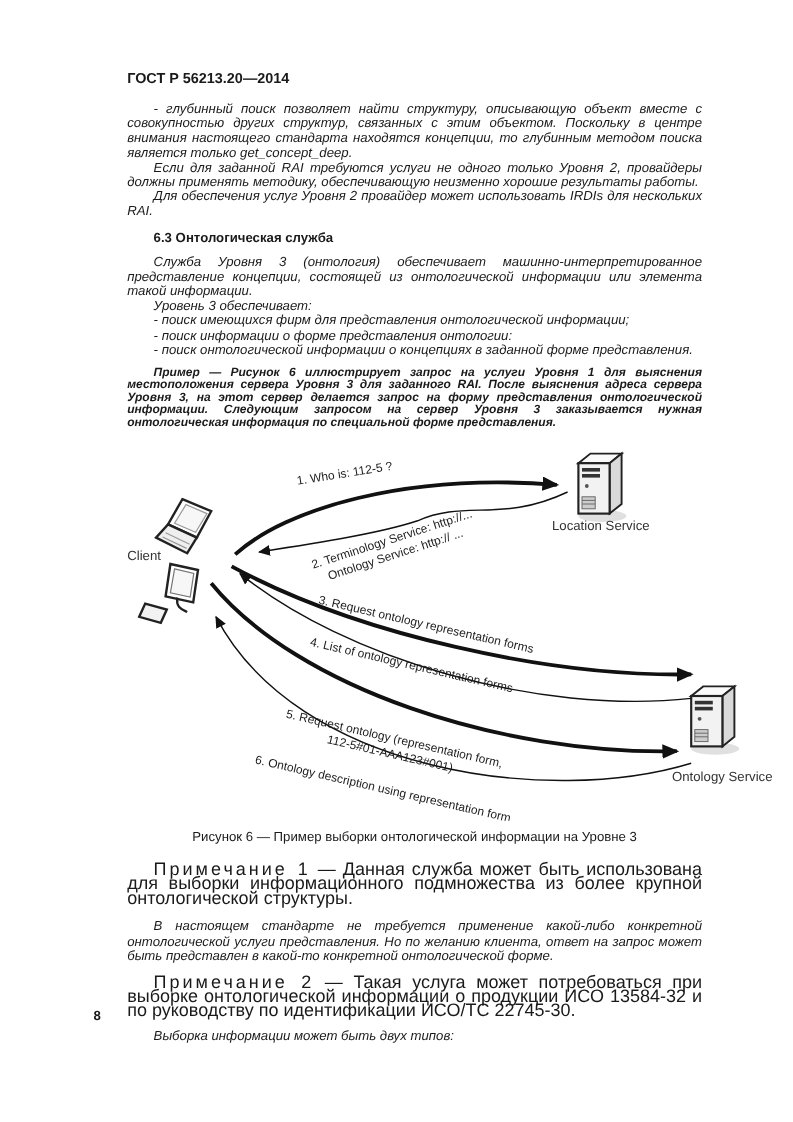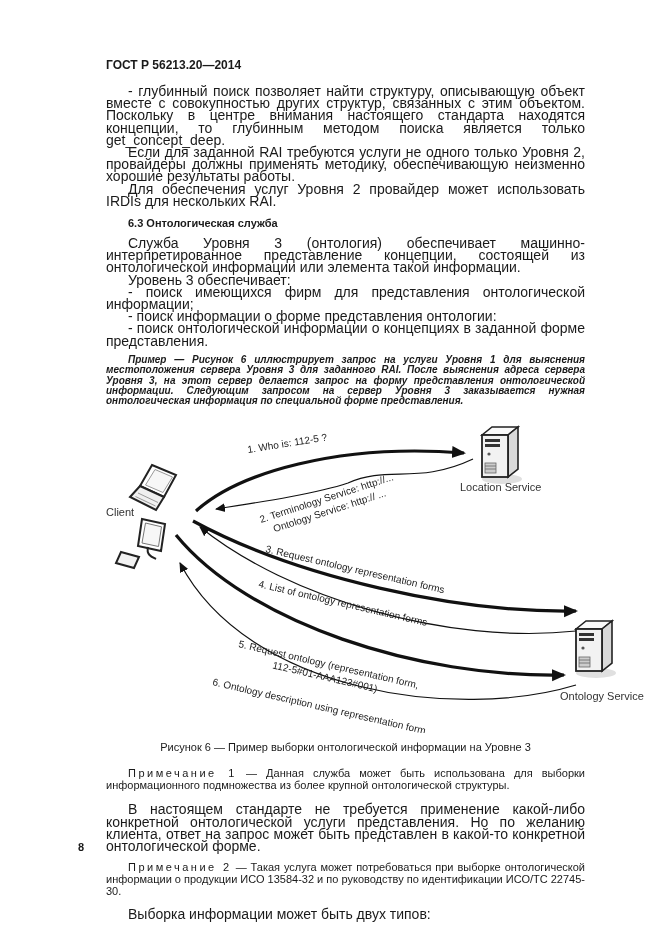--- a/index.html
+++ b/index.html
@@ -3,28 +3,28 @@
 <meta charset="utf-8">
 <style>
   html,body{margin:0;padding:0;}
   body{
     width:661px;height:935px;background:#ffffff;overflow:hidden;
     font-family:"Liberation Sans","DejaVu Sans",sans-serif;color:#1a1a1a;
     position:relative;
   }
   .page{padding:58px 76px 0 106px;}
   .doc-header{font-size:12px;font-weight:bold;line-height:14px;margin:0 0 13px 0;}
-  .para{margin:0;font-size:14px;line-height:12.2px;text-indent:22px;text-align:justify;}
+  .para{margin:0;font-size:11px;line-height:12.2px;text-indent:22px;text-align:justify;font-style:italic;}
   .heading{margin:10px 0 7px 0;font-size:11px;font-weight:bold;line-height:13px;text-indent:22px;}
   .example{margin:8px 0 0 0;font-size:10px;line-height:10.4px;font-weight:bold;font-style:italic;
            text-indent:22px;text-align:justify;}
   .figure{position:relative;left:-8px;width:550px;height:310px;margin-top:16px;}
   .figure svg{display:block;width:550px;height:310px;}
   .caption{margin:8px 0 0 0;font-size:11px;line-height:13px;text-align:center;text-indent:0;}
-  .note{margin:14px 0 0 0;font-size:11px;line-height:11.8px;text-indent:22px;text-align:justify;}
+  .note{margin:14px 0 0 0;font-size:15px;line-height:11.8px;text-indent:22px;text-align:justify;}
   .note .note-label{letter-spacing:2.5px;}
   .body-after-note{margin-top:12px;}
   .note2{margin-top:10px;}
   .types{margin-top:10px;}
   .page-number{position:absolute;left:78px;top:841px;font-size:11px;font-weight:bold;}
   svg text{font-family:"Liberation Sans","DejaVu Sans",sans-serif;fill:#1c1c1c;}
   .svc-label{font-size:11px;fill:#333;}
   .arrow-label{font-size:10px;}
 </style>
 </head>

